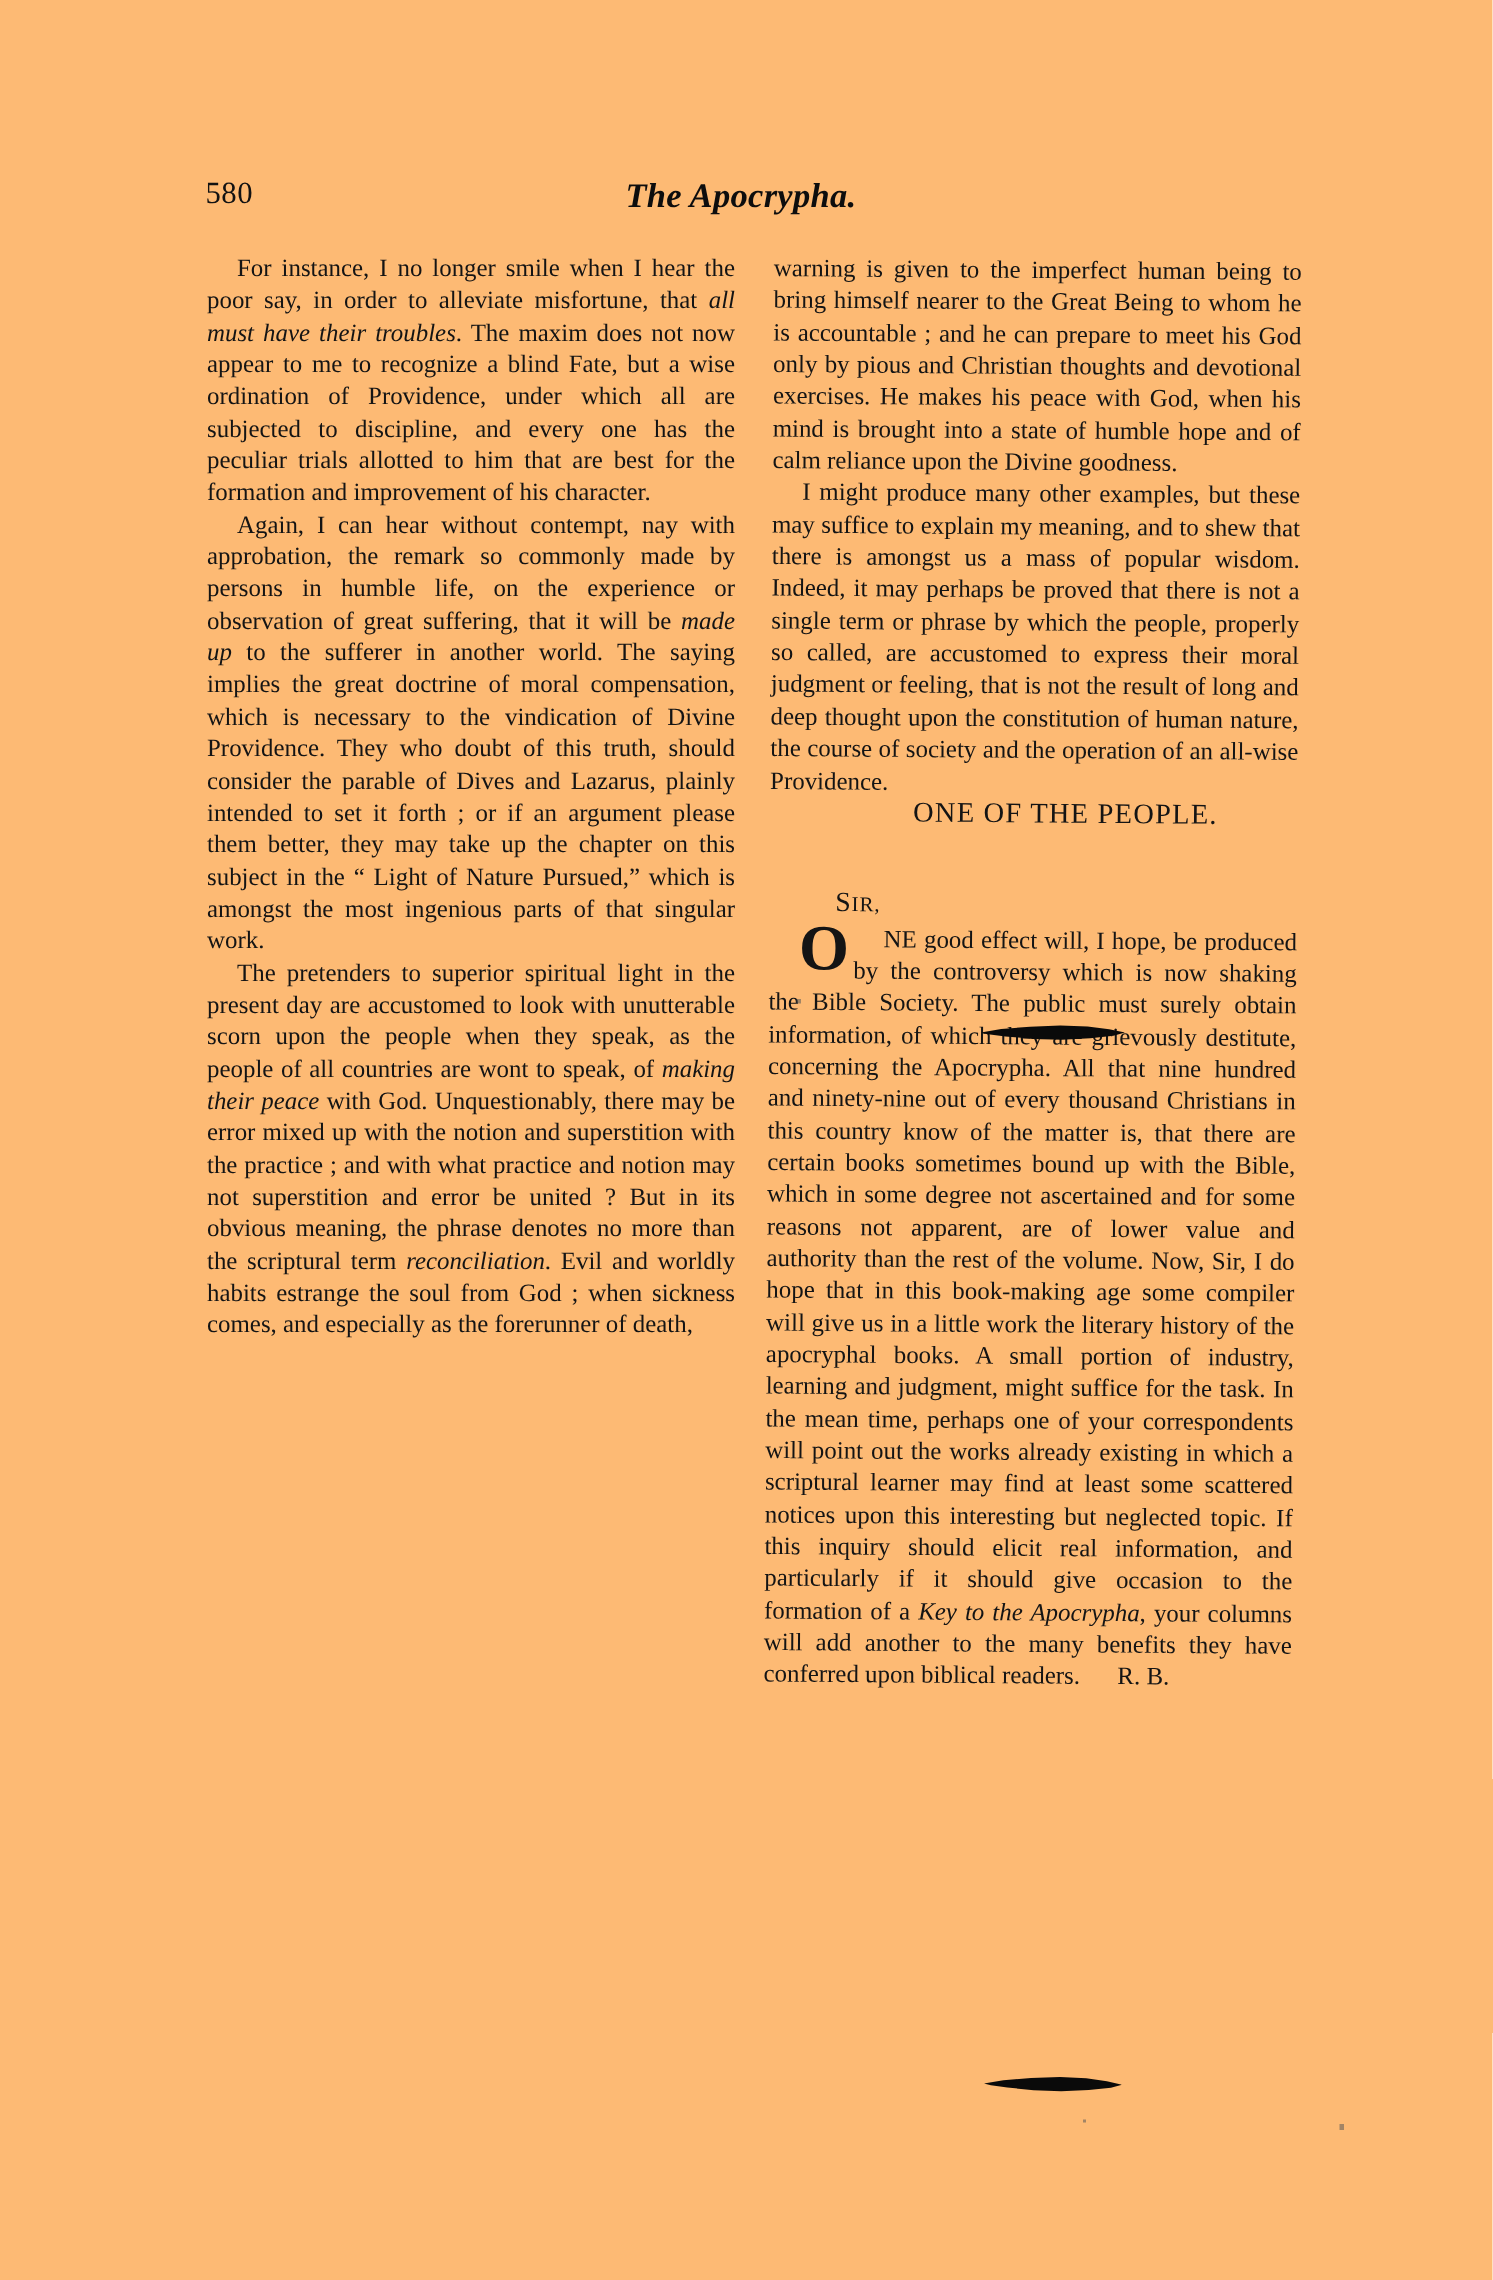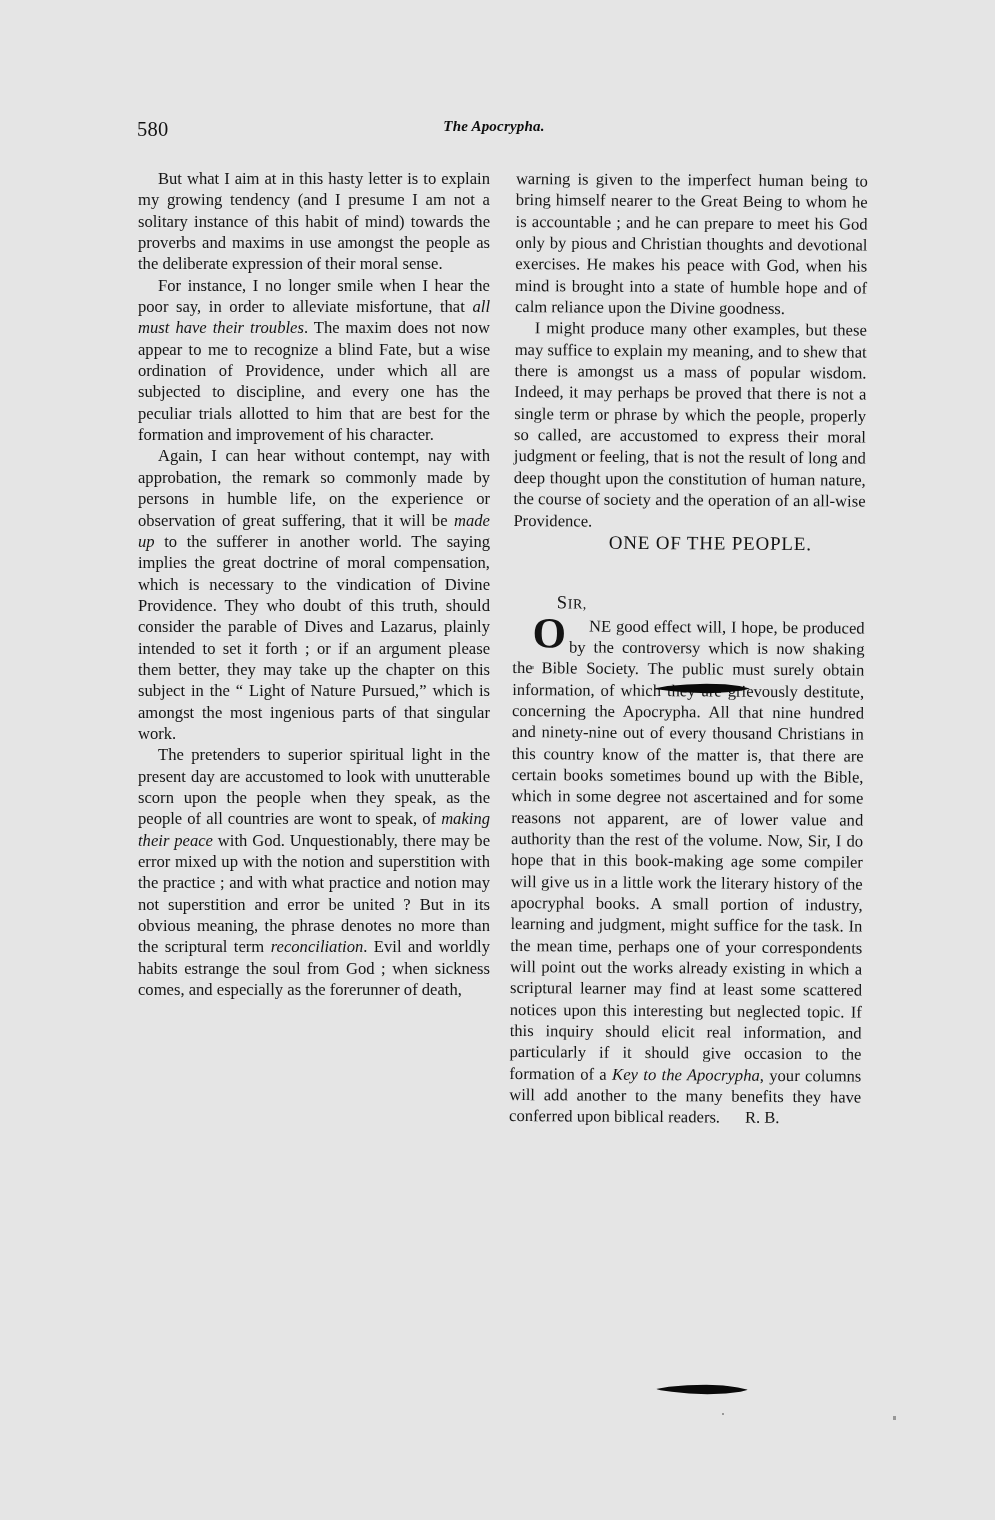--- a/index.html
+++ b/index.html
@@ -14,21 +14,21 @@
     overflow: hidden;
     font-family: "Liberation Serif", "DejaVu Serif", serif;
     color: #111111;
   }
 
   .page {
     position: absolute;
     left: 0; top: 0;
     width: 995px;
     height: 1520px;
-    background: #e5e5e5;
+    background: #fdba74;
   }
 
   
   .runhead {
     position: absolute;
     left: 137px;
     top: 118px;
     width: 730px;
     height: 30px;
   }
@@ -41,21 +41,21 @@
     color: #121212;
   }
   .runtitle {
     position: absolute;
     left: 0;
     top: 0;
     width: 730px;
     text-align: center;
     font-weight: bold;
     font-style: italic;
-    font-size: 15px;
+    font-size: 23px;
     letter-spacing: 0.2px;
     color: #0d0d0d;
     transform: translateX(-8px);
   }
 
   
   .col {
     position: absolute;
     top: 168px;
     font-size: 16.6px;
@@ -153,21 +153,20 @@
 <body>
 
 <div class="page">
 
   <div class="runhead">
     <span class="folio">580</span>
     <span class="runtitle">The Apocrypha.</span>
   </div>
 
   <div class="col col-left" id="left-col">
-      <p>But what I aim at in this hasty letter is to explain my growing tendency (and I presume I am not a solitary instance of this habit of mind) towards the proverbs and maxims in use amongst the people as the deliberate expression of their moral sense.</p>
       <p>For instance, I no longer smile when I hear the poor say, in order to alleviate misfortune, that <i class="it">all must have their troubles</i>. The maxim does not now appear to me to recognize a blind Fate, but a wise ordination of Providence, under which all are subjected to discipline, and every one has the peculiar trials allotted to him that are best for the formation and improvement of his character.</p>
       <p>Again, I can hear without contempt, nay with approbation, the remark so commonly made by persons in humble life, on the experience or observation of great suffering, that it will be <i class="it">made up</i> to the sufferer in another world. The saying implies the great doctrine of moral compensation, which is necessary to the vindication of Divine Providence. They who doubt of this truth, should consider the parable of Dives and Lazarus, plainly intended to set it forth ; or if an argument please them better, they may take up the chapter on this subject in the “ Light of Nature Pursued,” which is amongst the most ingenious parts of that singular work.</p>
       <p>The pretenders to superior spiritual light in the present day are accustomed to look with unutterable scorn upon the people when they speak, as the people of all countries are wont to speak, of <i class="it">making their peace</i> with God. Unquestionably, there may be error mixed up with the notion and superstition with the practice ; and with what practice and notion may not superstition and error be united ? But in its obvious meaning, the phrase denotes no more than the scriptural term <i class="it">reconciliation</i>. Evil and worldly habits estrange the soul from God ; when sickness comes, and especially as the forerunner of death,</p>
     </div>
 
   <div class="col col-right" id="right-col">
       <p class="noind">warning is given to the imperfect human being to bring himself nearer to the Great Being to whom he is accountable ; and he can prepare to meet his God only by pious and Christian thoughts and devotional exercises. He makes his peace with God, when his mind is brought into a state of humble hope and of calm reliance upon the Divine goodness.</p>
       <p>I might produce many other examples, but these may suffice to explain my meaning, and to shew that there is amongst us a mass of popular wisdom. Indeed, it may perhaps be proved that there is not a single term or phrase by which the people, properly so called, are accustomed to express their moral judgment or feeling, that is not the result of long and deep thought upon the constitution of human nature, the course of society and the operation of an all-wise Providence.</p>
       <p class="sig">ONE OF THE PEOPLE.</p>
       <div style="height: 40px;"></div>

